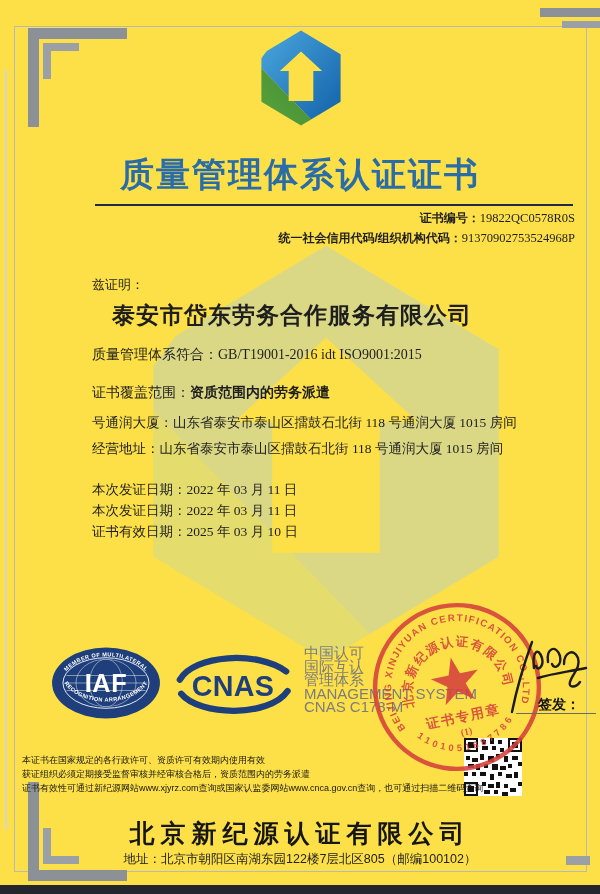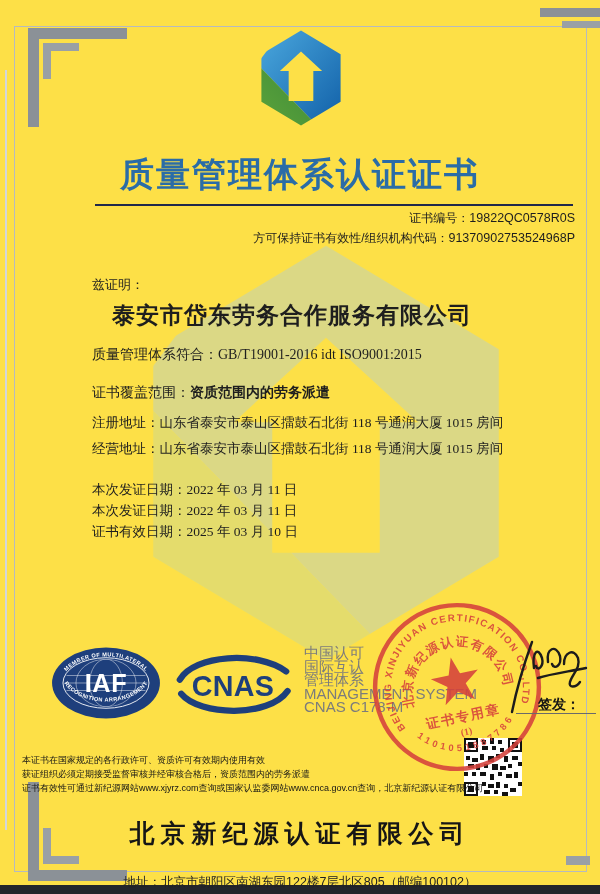--- a/index.html
+++ b/index.html
@@ -27,22 +27,22 @@
   .corner-br-bar{left:566px; top:856px; width:24px; height:9px; background:#9aa0a5;}
   .bottom-dark-band{left:0; top:885px; width:600px; height:9px; background:#23262c;}
 
   
   .logo{left:257px; top:28px; width:88px; height:100px;}
   .title{left:0; top:152px; width:600px; text-align:center;
     font-family:"Liberation Sans","DejaVu Sans",sans-serif;
     font-size:34px; font-weight:bold; letter-spacing:2px; color:#2a6ca7;}
   .title-underline{left:95px; top:204px; width:478px; height:2px; background:#20294a;}
   .hdr-row{right:25px; text-align:right; font-size:12.5px; white-space:nowrap;}
-  .hdr-row .lbl{font-weight:normal; font-family:"Liberation Sans","DejaVu Sans",sans-serif; font-size:12px;}
-  .hdr-row .val{font-family:Liberation Sans, sans-serif;margin-top:48px;}
+  .hdr-row .lbl{font-weight:bold; font-family:"Liberation Sans","DejaVu Sans",sans-serif; font-size:12px;}
+  .hdr-row .val{font-family:Liberation Serif, serif;margin-top:48px;}
   .row-certno{top:210px;}
   .row-credit{top:230px;}
 
   
   .watermark{left:122px; top:238px; width:408px; height:430px; opacity:.38; z-index:0;}
   .content{z-index:1;}
 
   
   .line{white-space:nowrap;}
   .certify{left:92px; top:276px; font-size:13px;}
@@ -71,21 +71,21 @@
   
   .footnotes{left:22px; top:753px; width:480px;
     font-family:"Liberation Sans","DejaVu Sans",sans-serif;
     font-size:9px; line-height:14px; color:#151515;}
   .footnotes div{white-space:nowrap;}
   .footer-name{left:0; top:817px; width:600px; text-align:center;
     font-family:"Liberation Sans","DejaVu Sans",sans-serif;
     font-size:25px; font-weight:600; letter-spacing:6px; color:#161616;}
   .footer-addr{left:0; top:851px; width:600px; text-align:center;
     font-family:"Liberation Sans","DejaVu Sans",sans-serif;
-    font-size:12.5px; color:#222;margin-top:23px;}
+    font-size:12.5px; color:#222;}
 </style>
 </head>
 <body>
 
 <div class="cert">
 
   <div class="abs frame-line"></div>
   <div class="abs edge-line"></div>
   <div class="abs corner-tl"></div>
   <div class="abs corner-tl-step"></div>
@@ -128,36 +128,36 @@
     <path fill-rule="evenodd" fill="url(#lgG)" d="M50,2 L95,29 L95,83 L50,110 L5,83 L5,29 Z M50,26 L74,48 L64,48 L64,82 L36,82 L36,48 L26,48 Z" clip-path="url(#clG)"></path>
   </svg>
 
   <div class="abs title content">质量管理体系认证证书</div>
   <div class="abs title-underline content"></div>
 
   <div class="abs hdr-row row-certno content">
     <span class="lbl">证书编号：</span><span class="val">19822QC0578R0S</span>
   </div>
   <div class="abs hdr-row row-credit content">
-    <span class="lbl">方可保持证书有效性/组织机构代码：</span><span class="val">91370902753524968P</span>
+    <span class="lbl">统一社会信用代码/组织机构代码：</span><span class="val">91370902753524968P</span>
   </div>
 
   <div class="abs line certify content">兹证明：</div>
   <div class="abs line company content">泰安市岱东劳务合作服务有限公司</div>
 
   <div class="abs line standard content">
     <span>质量管理体系符合：</span><span>GB/T19001-2016 idt ISO9001:2015</span>
   </div>
 
   <div class="abs line scope content">
     <span>证书覆盖范围：</span><span class="val">资质范围内的劳务派遣</span>
   </div>
 
   <div class="abs line addr1 content">
-    <span>注册地址：</span><span>山东省泰安市泰山区擂鼓石北街 118 号通润大厦 1015 房间</span>
+    <span>号通润大厦：</span><span>山东省泰安市泰山区擂鼓石北街 118 号通润大厦 1015 房间</span>
   </div>
   <div class="abs line addr2 content">
     <span>经营地址：</span><span>山东省泰安市泰山区擂鼓石北街 118 号通润大厦 1015 房间</span>
   </div>
 
   <div class="abs dates content">
     <div class="line">
       <span>本次发证日期：</span><span>2022 年 03 月 11 日</span>
     </div>
     <div class="line">
@@ -286,19 +286,19 @@
         <rect x="10" y="26" width="3" height="2"></rect>
       <rect x="15" y="26" width="2" height="2"></rect>
         <rect x="19" y="27" width="3" height="2"></rect>
         <rect x="27" y="22" width="2" height="2"></rect>
     </g>
   </svg>
 
   <div class="abs footnotes content">
     <div>本证书在国家规定的各行政许可、资质许可有效期内使用有效</div>
     <div>获证组织必须定期接受监督审核并经审核合格后，资质范围内的劳务派遣</div>
-    <div>证书有效性可通过新纪源网站www.xjyrz.com查询或国家认监委网站www.cnca.gov.cn查询，北京新纪源认证有限公司</div>
+    <div>证书有效性可通过新纪源网站www.xjyrz.com查询或国家认监委网站www.cnca.gov.cn查询，也可通过扫描二维码查询</div>
   </div>
 
   <div class="abs footer-name content">北京新纪源认证有限公司</div>
   <div class="abs footer-addr content">地址：北京市朝阳区南湖东园122楼7层北区805（邮编100102）</div>
 
 </div>
 
 </body></html>

